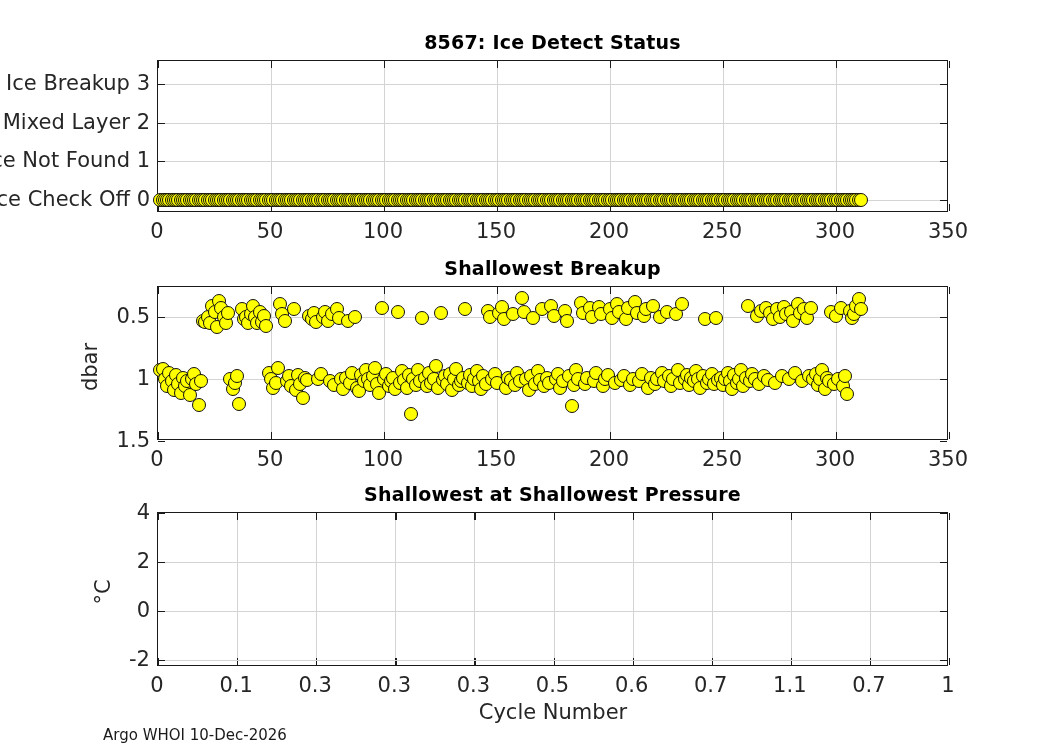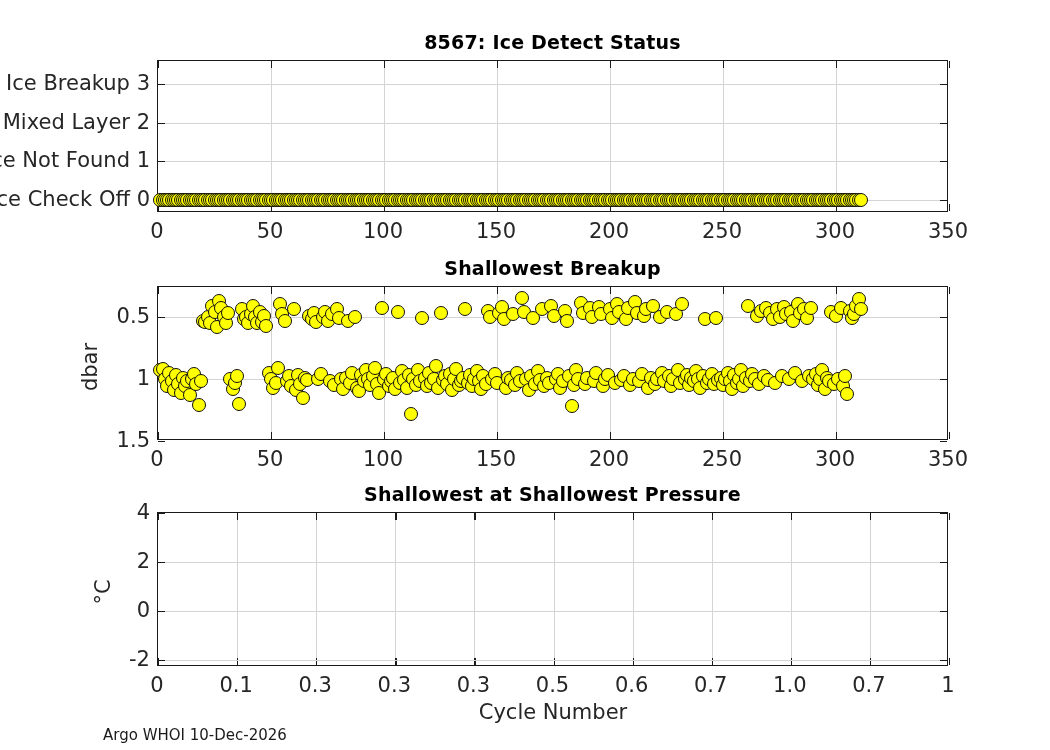--- a/index.html
+++ b/index.html
@@ -920,21 +920,21 @@
       </div>
     <div id="plot3-xlabels">
         <div class="xlabel-text" style="left: 157px; top: 673px;">0</div>
         <div class="xlabel-text" style="left: 236.1px; top: 673px;">0.1</div>
         <div class="xlabel-text" style="left: 315.2px; top: 673px;">0.3</div>
         <div class="xlabel-text" style="left: 394.3px; top: 673px;">0.3</div>
         <div class="xlabel-text" style="left: 473.4px; top: 673px;">0.3</div>
         <div class="xlabel-text" style="left: 552.5px; top: 673px;">0.5</div>
         <div class="xlabel-text" style="left: 631.6px; top: 673px;">0.6</div>
         <div class="xlabel-text" style="left: 710.7px; top: 673px;">0.7</div>
-        <div class="xlabel-text" style="left: 789.8px; top: 673px;">1.0</div>
+        <div class="xlabel-text" style="left: 789.8px; top: 673px;">1.1</div>
         <div class="xlabel-text" style="left: 868.9px; top: 673px;">0.7</div>
         <div class="xlabel-text" style="left: 948px; top: 673px;">1</div>
       </div>
     <div class="axis-name axis-name-rot" style="left:78px; top:580px; width:50px; text-align:center;">°C</div>
     <div class="axis-xlabel-center" style="left:553px; top:700px;">Cycle Number</div>
   </div>
 
   <div class="footer-note" style="left:103px; top:726px;">Argo WHOI 10-Dec-2026</div>
 
 </div>

